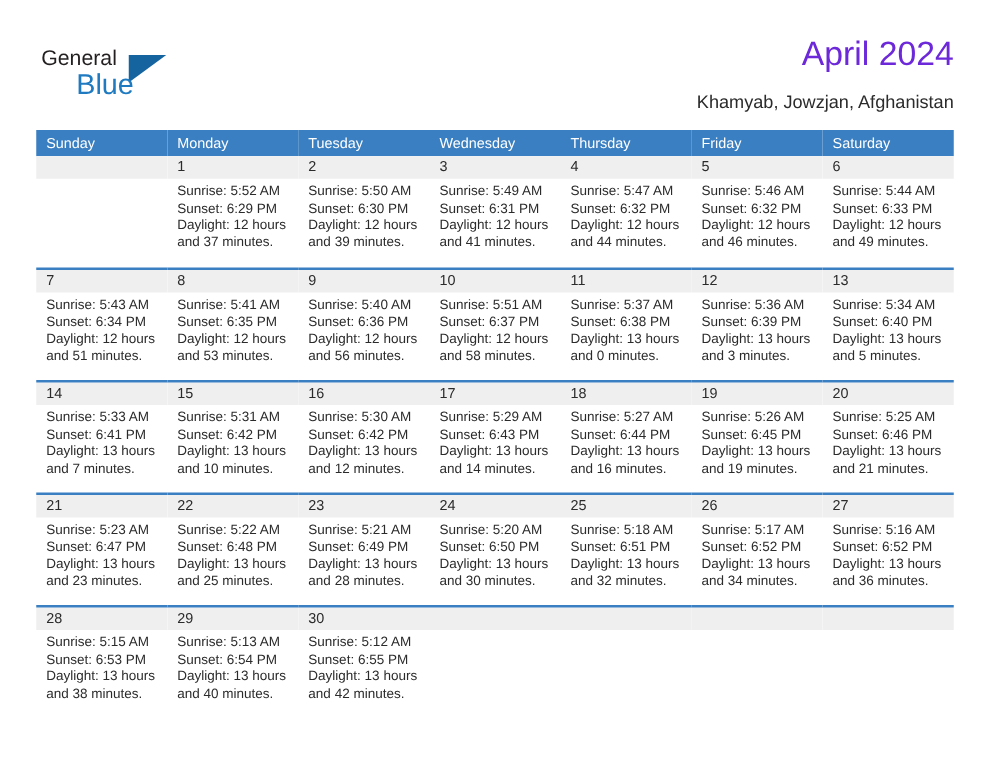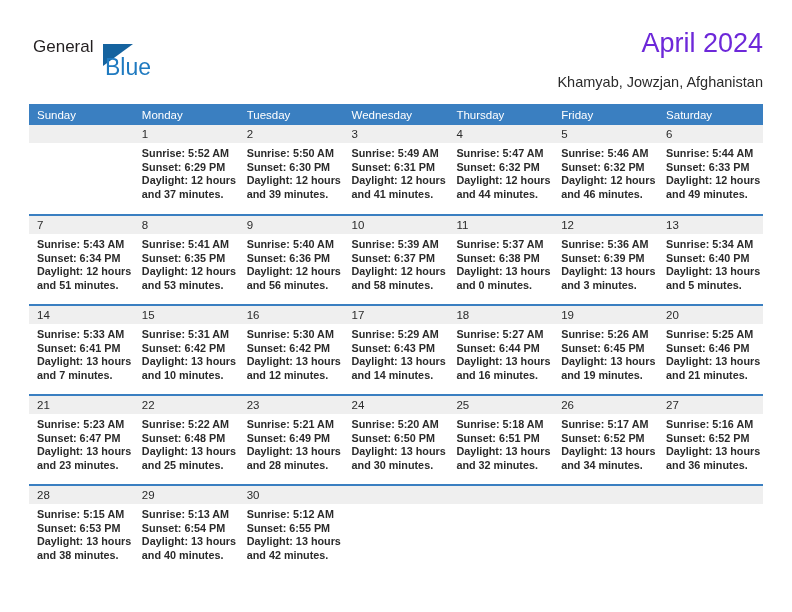--- a/index.html
+++ b/index.html
@@ -45,21 +45,20 @@
     font-family: "Liberation Sans", sans-serif;
   }
   .logo-blue {
     position: absolute;
     left: 28px;
     top: 20px;
     font-size: 23px;
     color: #1f7ac0;
     line-height: 26px;
     font-family: "Liberation Sans", sans-serif;
-    margin-left: 44px;
   }
   .logo-tri {
     position: absolute;
     left: 70px;
     top: 10px;
     width: 0;
     height: 0;
     border-left: 30px solid #15639f;
     border-bottom: 22px solid transparent;
   }
@@ -124,21 +123,20 @@
     font-size: 11.5px;
     color: #2b2b2b;
     line-height: 14px;
   }
   .daynum-band.empty { color: transparent; }
   .cell-body {
     padding: 4px 6px 0 8px;
     font-size: 10.8px;
     line-height: 13.6px;
     color: #2b2b2b;
-    font-weight: bold;
   }
   .cell-body div { white-space: nowrap; }
   td.blank .daynum-band { background: #efefef; }
 </style>
 </head>
 <body>
 
 <div class="page">
 
   <div class="header">
@@ -258,21 +256,21 @@
             <div class="cell-body">
               <div>Sunrise: 5:40 AM</div>
               <div>Sunset: 6:36 PM</div>
               <div>Daylight: 12 hours</div>
               <div>and 56 minutes.</div>
             </div>
           </td>
           <td>
             <div class="daynum-band">10</div>
             <div class="cell-body">
-              <div>Sunrise: 5:39 AM</div>
+              <div>Sunrise: 5:51 AM</div>
               <div>Sunset: 6:37 PM</div>
               <div>Daylight: 12 hours</div>
               <div>and 58 minutes.</div>
             </div>
           </td>
           <td>
             <div class="daynum-band">11</div>
             <div class="cell-body">
               <div>Sunrise: 5:37 AM</div>
               <div>Sunset: 6:38 PM</div>

